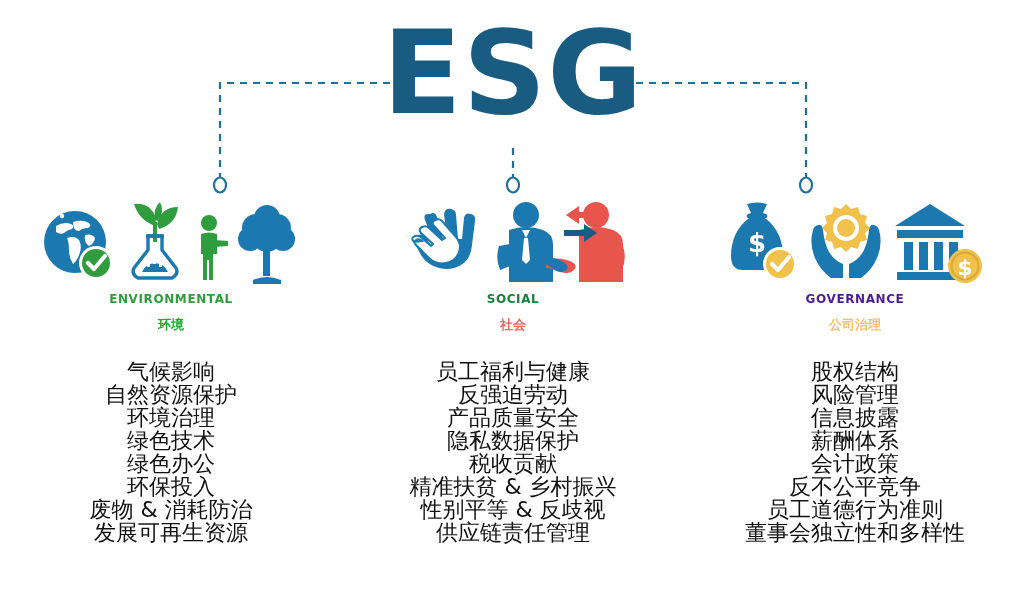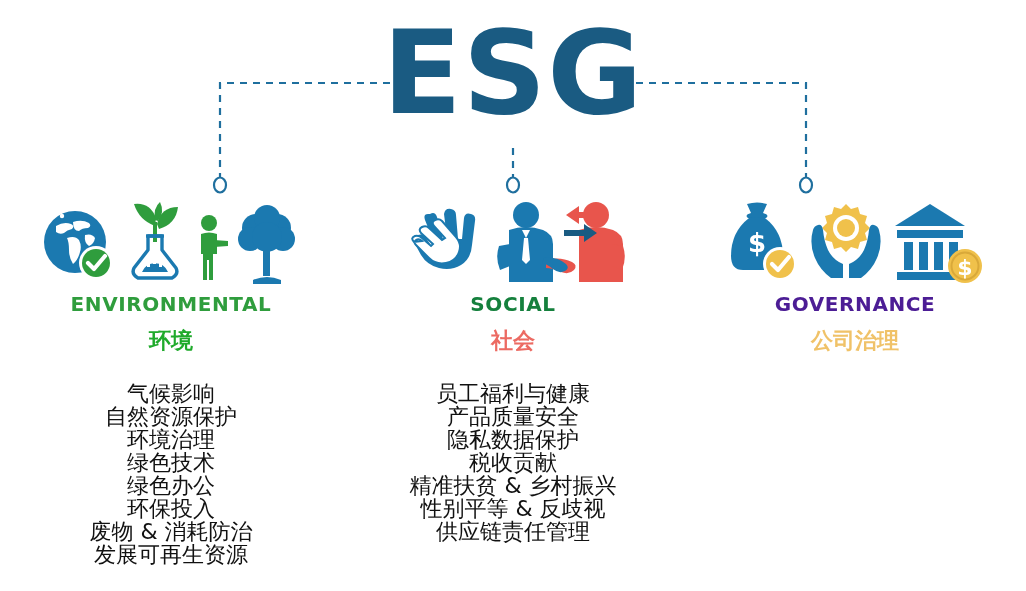--- a/index.html
+++ b/index.html
@@ -24,30 +24,30 @@
   .connectors { position: absolute; top: 0; left: 0; width: 1026px; height: 210px; }
 
   
   .columns { position: absolute; top: 192px; left: 0; width: 1026px; display: flex; }
   .col { width: 342px; display: flex; flex-direction: column; align-items: center; }
 
   .icon-row { height: 92px; display: flex; align-items: flex-end; justify-content: center; gap: 4px; }
 
   .cat-title {
     margin-top: 8px;
-    font-size: 20px; font-weight: 700; letter-spacing: 0.6px;
+    font-size: 12px; font-weight: 700; letter-spacing: 0.6px;
     font-family: "DejaVu Sans", "Liberation Sans", sans-serif;
   }
   .cat-title.env  { color: #2f9d3d; }
   .cat-title.soc  { color: #15803d; }
   .cat-title.gov  { color: #4c1d95; }
 
   .cat-title-cn {
     margin-top: 10px;
-    font-size: 22px; font-weight: 700;
+    font-size: 13px; font-weight: 700;
     font-family: "DejaVu Sans", "Liberation Sans", sans-serif;
   }
   .cat-title-cn.env { color: #1faa2b; }
   .cat-title-cn.soc { color: #ec6a62; }
   .cat-title-cn.gov { color: #f0c268; }
 
   .item-list { margin-top: 26px; text-align: center; }
   .item-list li {
     list-style: none;
     font-size: 22px; line-height: 23px; color: #111111;
@@ -179,20 +179,21 @@
 
           <path d="M83 12 l0 -6 l-13 9 l13 9 l0 -6 l20 0 l0 -6 z" fill="#e8554c"></path>
           <path d="M51 30 l0 -6 l13 9 l-13 9 l0 -6 l-20 0 l0 -6 z" fill="#1a5b82" transform="translate(37,0)"></path>
         </svg>
 
       </div>
       <div class="cat-title soc">SOCIAL</div>
       <div class="cat-title-cn soc">社会</div>
       <ul class="item-list">
         <li>员工福利与健康</li>
+        <li>反强迫劳动</li>
         <li>产品质量安全</li>
         <li>隐私数据保护</li>
         <li>税收贡献</li>
         <li>精准扶贫 &amp; 乡村振兴</li>
         <li>性别平等 &amp; 反歧视</li>
         <li>供应链责任管理</li>
       </ul>
     </div>
 
     <div class="col">
@@ -230,16 +231,26 @@
             <rect x="4" y="72" width="66" height="8"></rect>
           </g>
           <circle cx="72" cy="66" r="17" fill="#f0c14b"></circle>
           <circle cx="72" cy="66" r="13.5" fill="none" stroke="#d9a93a" stroke-width="2"></circle>
           <text x="72" y="75" font-size="22" font-weight="700" fill="#ffffff" text-anchor="middle" font-family="DejaVu Sans, sans-serif">$</text>
         </svg>
 
       </div>
       <div class="cat-title gov">GOVERNANCE</div>
       <div class="cat-title-cn gov">公司治理</div>
+      <ul class="item-list">
+        <li>股权结构</li>
+        <li>风险管理</li>
+        <li>信息披露</li>
+        <li>薪酬体系</li>
+        <li>会计政策</li>
+        <li>反不公平竞争</li>
+        <li>员工道德行为准则</li>
+        <li>董事会独立性和多样性</li>
+      </ul>
     </div>
 
   </div>
 </div>
 
 </body></html>

